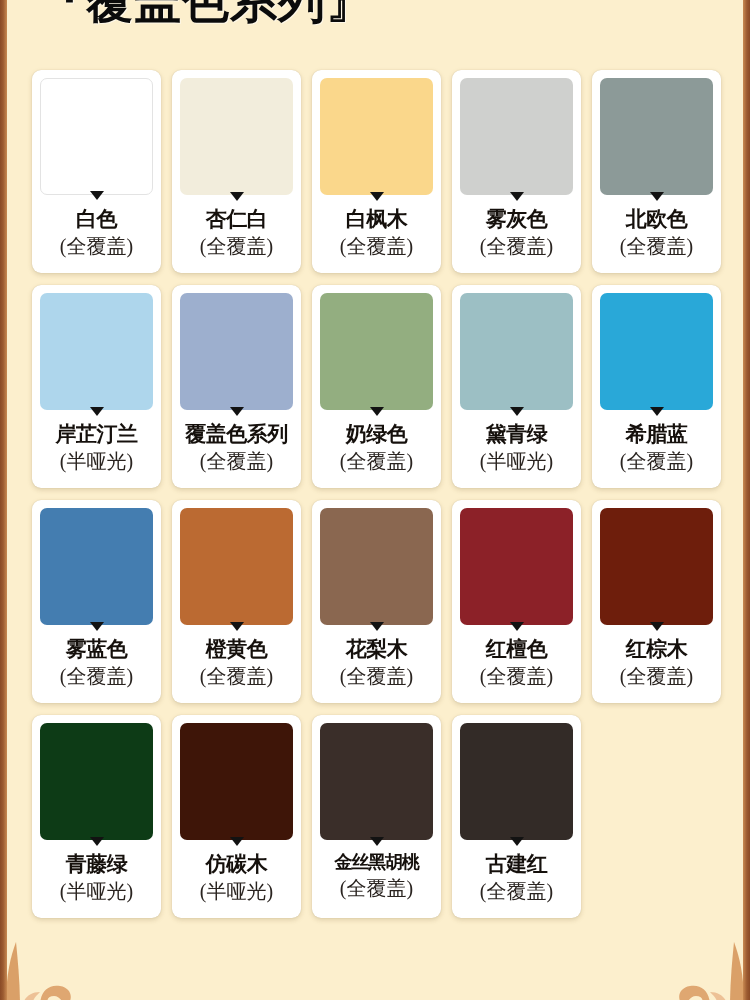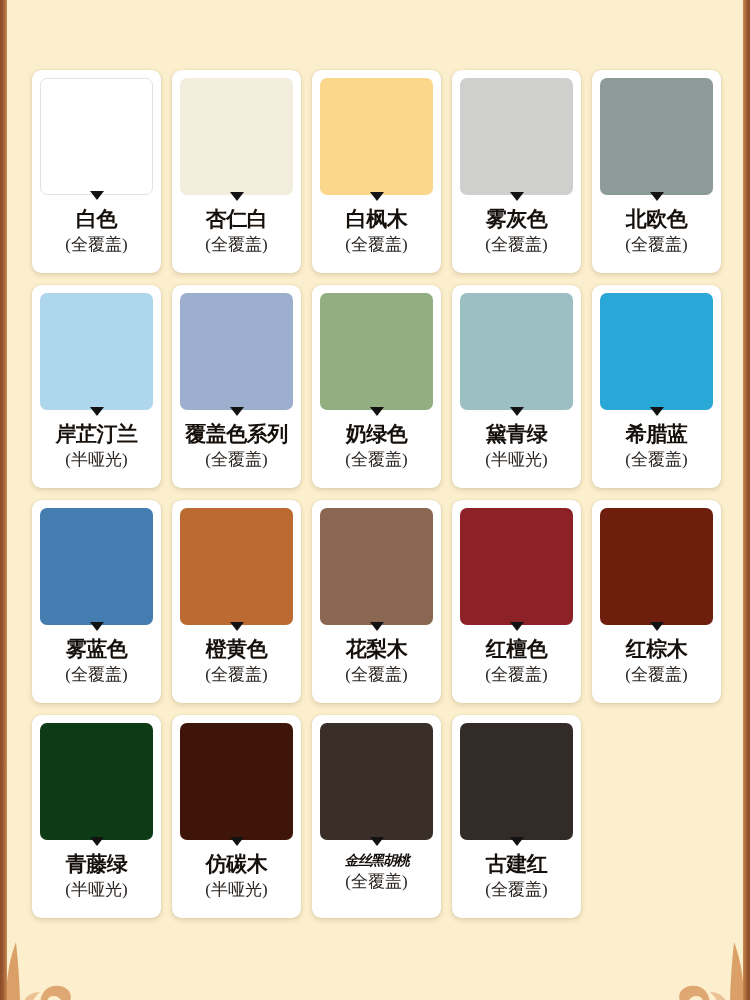--- a/index.html
+++ b/index.html
@@ -127,43 +127,45 @@
     font-family: "Liberation Serif", "DejaVu Serif", serif;
     font-size: 21px;
     font-weight: bold;
     color: #15100C;
     line-height: 1.1;
     text-align: center;
     white-space: nowrap;
     letter-spacing: -0.5px;
   }
   .swatch-name.long {
-    font-size: 14px;
+    font-size: 18px;
     letter-spacing: -1.2px;
-    font-style: italic;
   }
 
   .swatch-finish {
     margin-top: 4px;
     font-family: "Liberation Serif", "DejaVu Serif", serif;
-    font-size: 17px;
+    font-size: 20px;
     color: #2A2420;
     line-height: 1.15;
     text-align: center;
     white-space: nowrap;
   }
 </style>
 </head>
 <body>
 
 <div id="page">
 
   <div class="edge-border left"></div>
   <div class="edge-border right"></div>
 
+  <div id="title-bar">
+    <div id="series-title">『覆盖色系列』</div>
+  </div>
 
   <div id="swatch-grid">
       <div class="swatch-card">
         <div class="swatch-chip outlined" style="background: rgb(255, 255, 255);">
           <div class="chip-pointer"></div>
         </div>
         <div class="swatch-name">白色</div>
         <div class="swatch-finish">(全覆盖)</div>
       </div>
       <div class="swatch-card">

